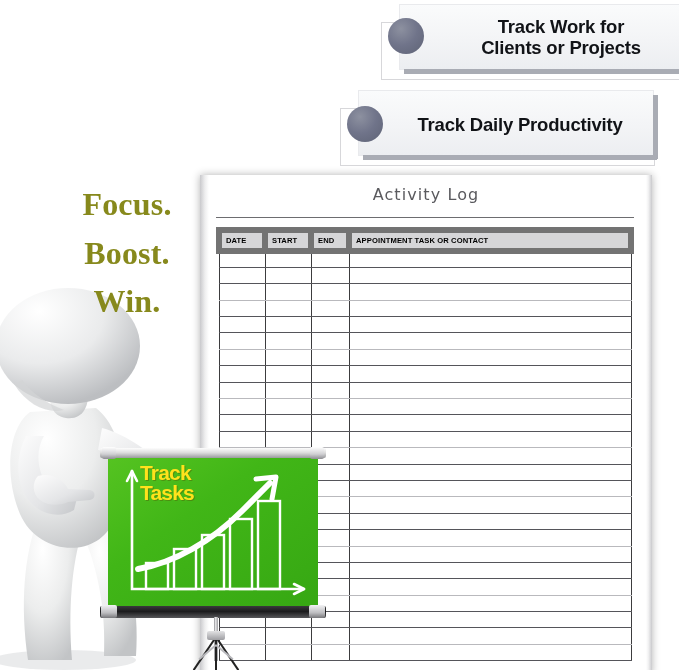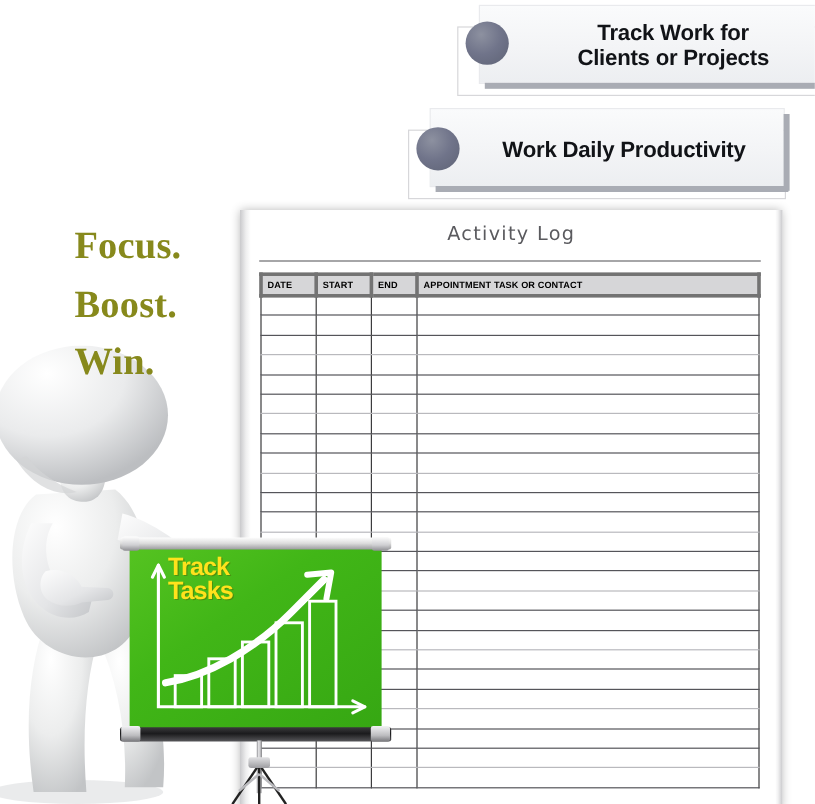--- a/index.html
+++ b/index.html
@@ -61,21 +61,21 @@
     line-height:1.16; letter-spacing:-0.2px;
     padding:0 6px 0 2px;
     white-space:pre-line;
   }
   .fc-1 .feature-label, .fc-3 .feature-label { left:48px; width:268px; }
   .fc-2 .feature-label, .fc-3 .feature-label { top:2px; }
 
   
   #slogan {
     position:absolute; left:62px; top:180px; width:130px;
-    text-align:left; z-index:6;
+    text-align:center; z-index:6;
     font-family:"Liberation Serif", serif;
     color:#87891c;
     font-weight:700; font-size:32px; line-height:1.52;
   }
   #slogan div { letter-spacing:0.2px; }
 
   
   #paper {
     position:absolute; left:200px; top:175px; width:452px; height:500px;
     background:#ffffff;
@@ -103,21 +103,21 @@
     position:absolute; left:16px; top:42px; width:418px; height:0;
     border-top:1px solid #6d6d70;
   }
 
   #log-table {
     position:absolute; left:16px; top:52px; width:418px;
     border-collapse:collapse; table-layout:fixed;
   }
   #log-table th {
     background:#d6d6d8;
-    border:3px solid #737373;
+    border:6px solid #737373;
     font-size:7.6px; font-weight:700; color:#000;
     text-align:left; padding:3px 3px 3px 4px;
     letter-spacing:0.1px; height:13px;
     white-space:nowrap;
   }
   #log-table td {
     border-left:1px solid #3c3c3e;
     border-right:1px solid #3c3c3e;
     border-bottom:1px solid #55555a;
     height:16.4px;
@@ -210,21 +210,21 @@
     <div class="dot"></div>
     <div class="feature-label">Track Work for
 Clients or Projects</div>
   </div>
 
 
   <div class="feature-cell fc-3">
     <div class="plate-back"></div>
     <div class="plate"></div>
     <div class="dot"></div>
-    <div class="feature-label">Work Daily Productivity</div>
+    <div class="feature-label">Track Daily Productivity</div>
   </div>
 
 </div>
 
 <div id="slogan">
   <div>Focus.</div>
   <div>Boost.</div>
   <div>Win.</div>
 </div>
 

